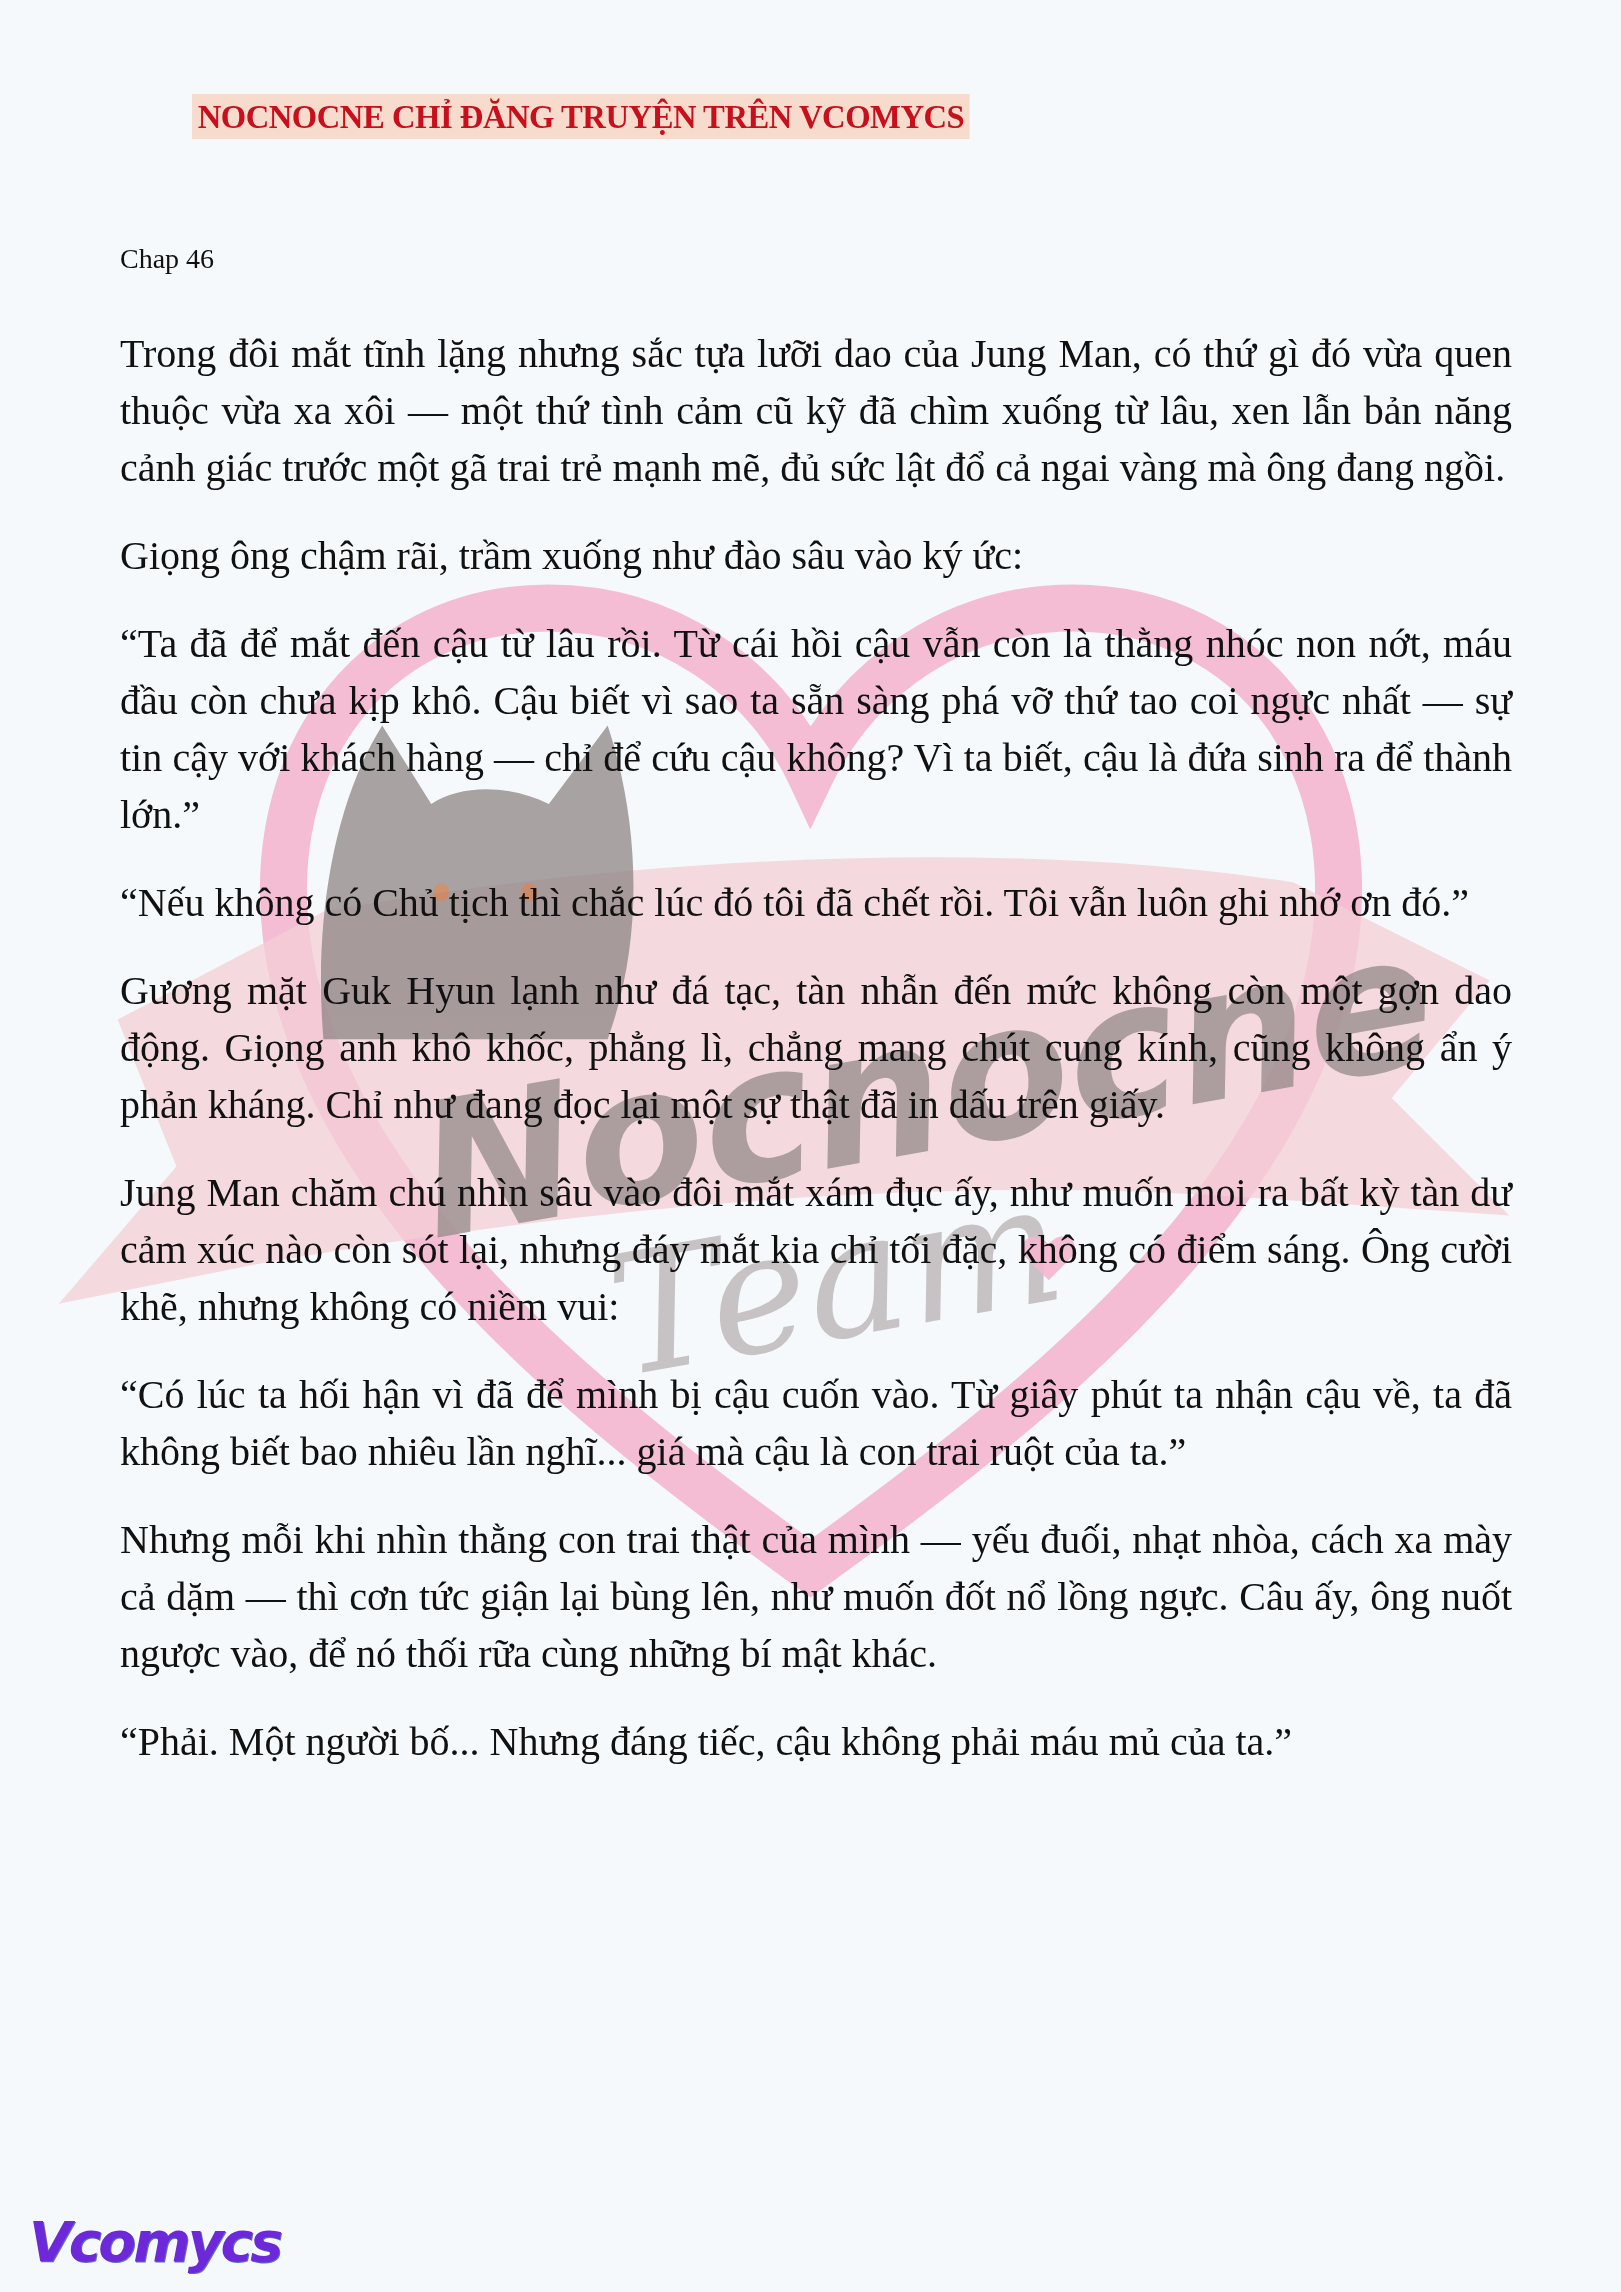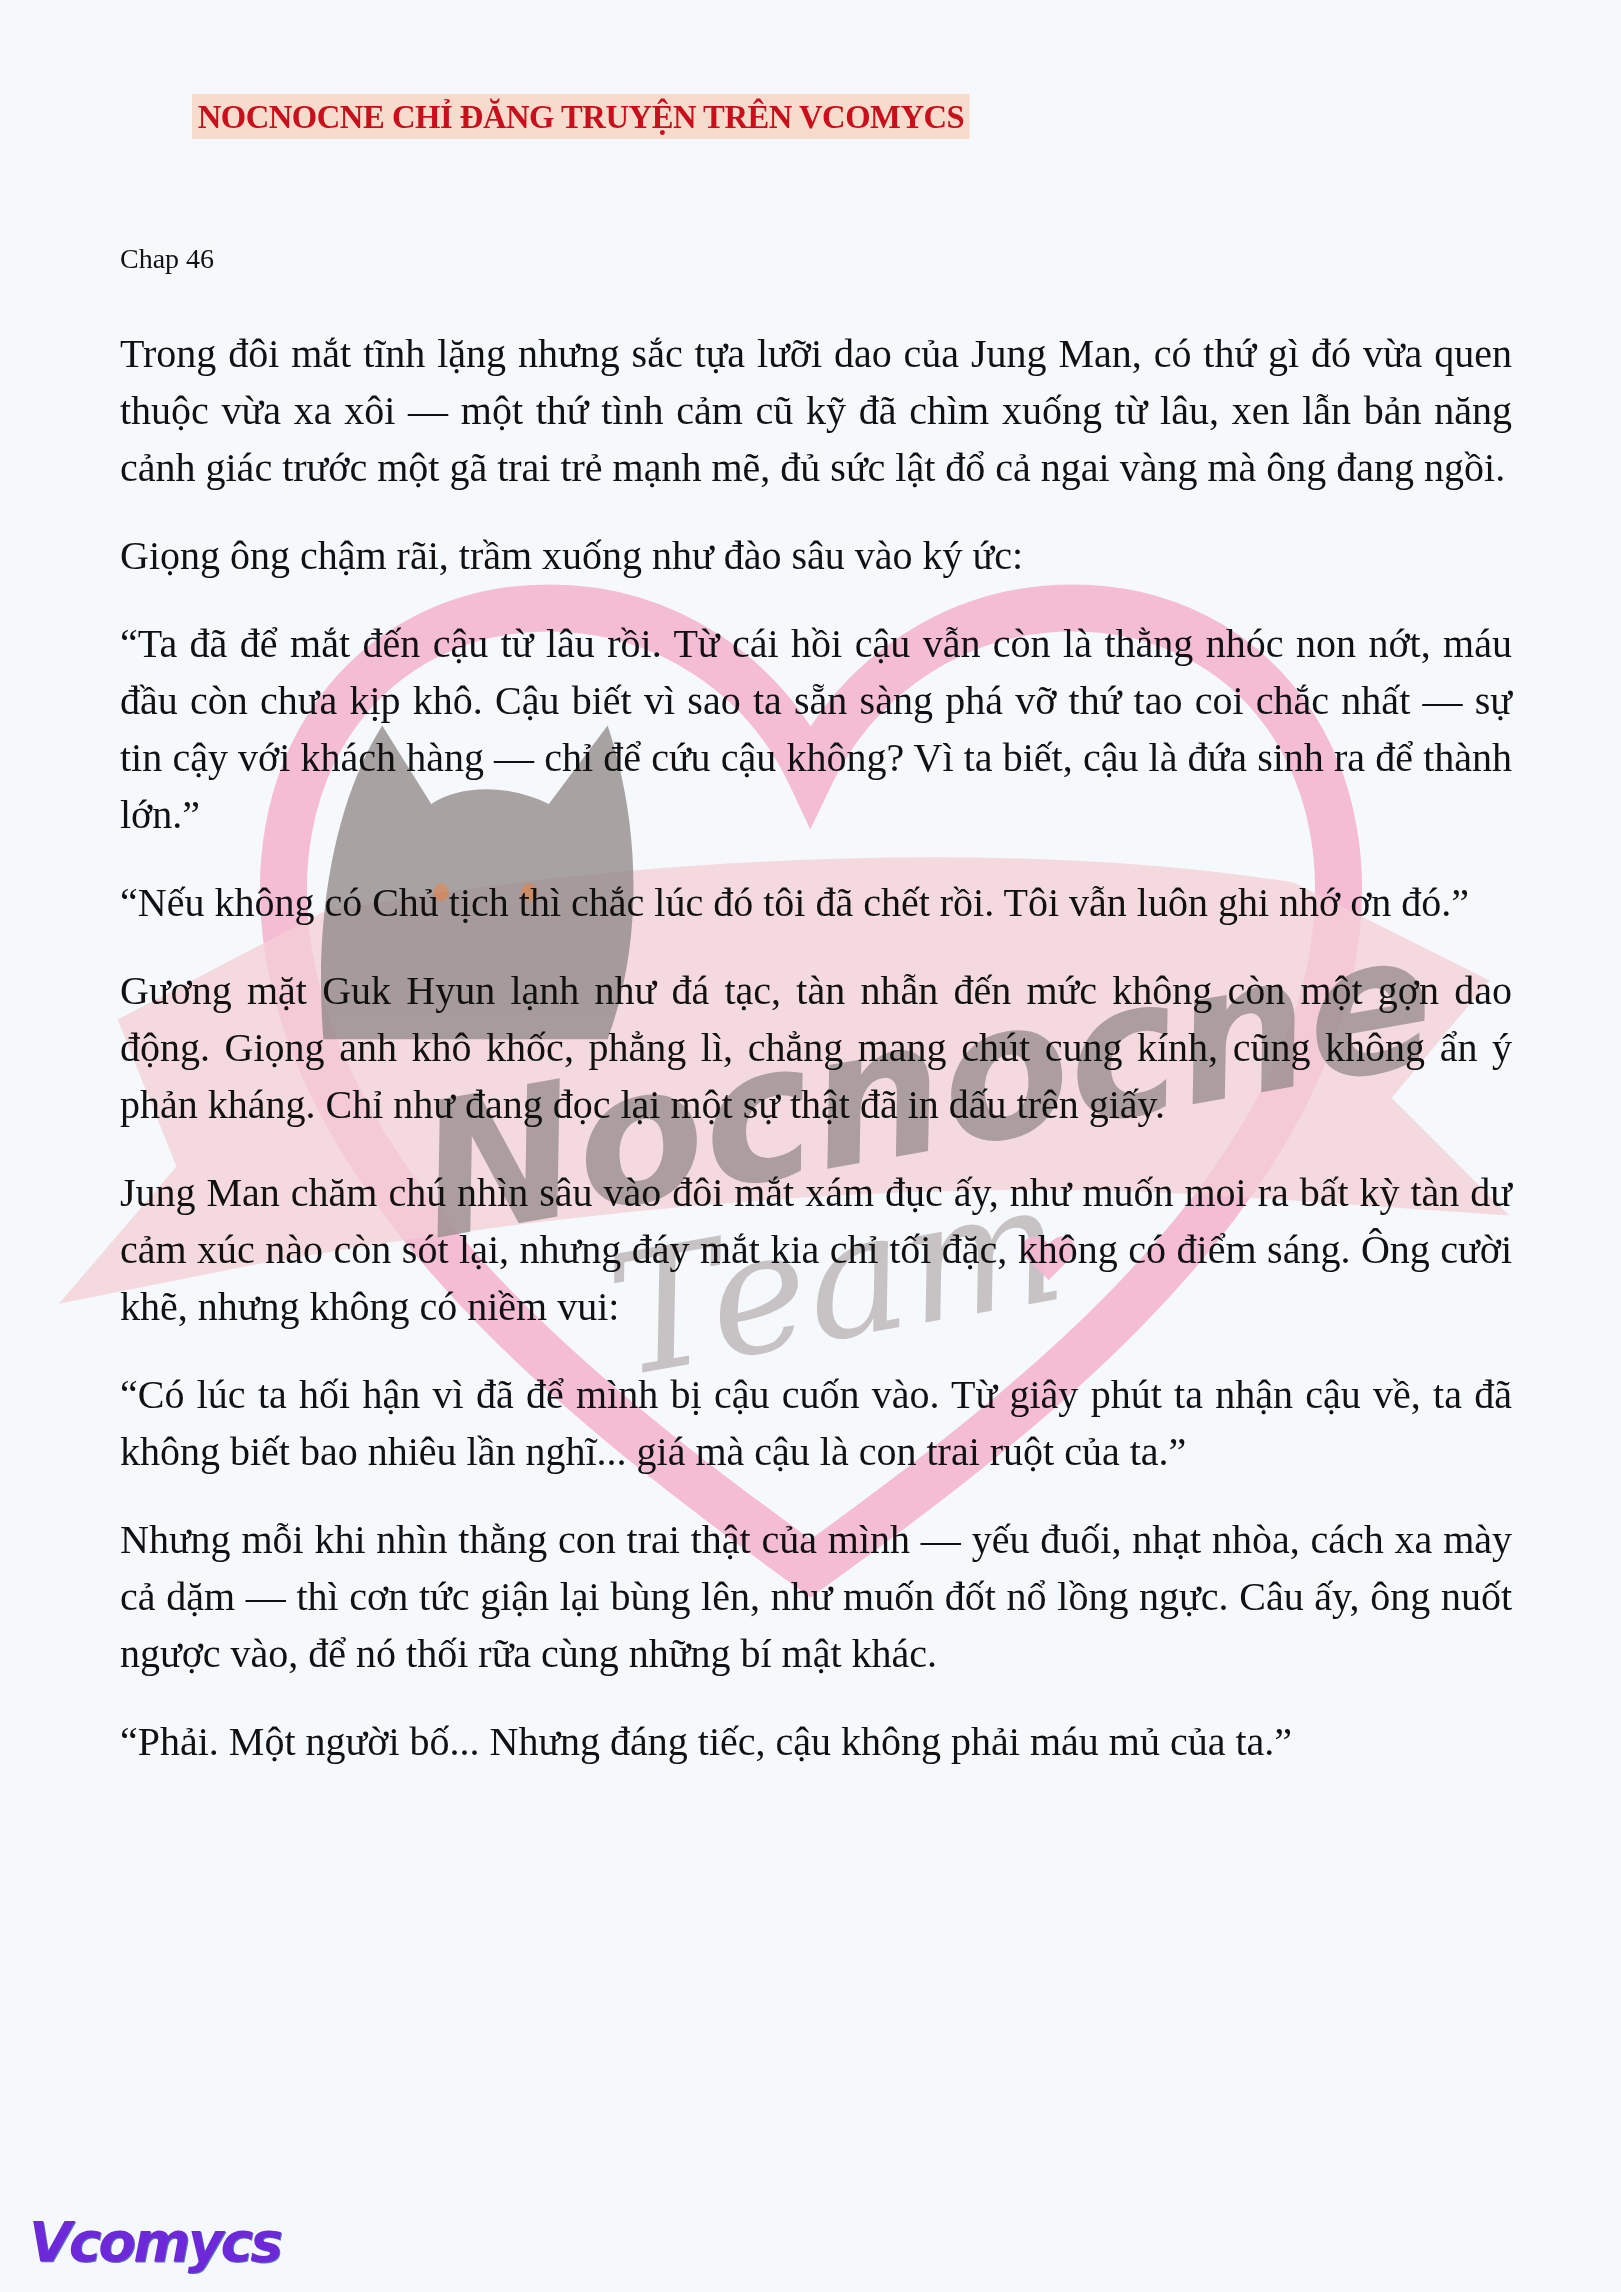--- a/index.html
+++ b/index.html
@@ -70,21 +70,21 @@
 </svg>
 
 <div class="page">
   <div class="banner">NOCNOCNE CHỈ ĐĂNG TRUYỆN TRÊN VCOMYCS</div>
 
   <div class="chapter">Chap 46</div>
 
   <div class="body-text">
     <p class="para">Trong đôi mắt tĩnh lặng nhưng sắc tựa lưỡi dao của Jung Man, có thứ gì đó vừa quen thuộc vừa xa xôi — một thứ tình cảm cũ kỹ đã chìm xuống từ lâu, xen lẫn bản năng cảnh giác trước một gã trai trẻ mạnh mẽ, đủ sức lật đổ cả ngai vàng mà ông đang ngồi.</p>
     <p class="para">Giọng ông chậm rãi, trầm xuống như đào sâu vào ký ức:</p>
-    <p class="para">“Ta đã để mắt đến cậu từ lâu rồi. Từ cái hồi cậu vẫn còn là thằng nhóc non nớt, máu đầu còn chưa kịp khô. Cậu biết vì sao ta sẵn sàng phá vỡ thứ tao coi chắc nhất — sự tin cậy với khách hàng — chỉ để cứu cậu không? Vì ta biết, cậu là đứa sinh ra để thành lớn.”</p>
+    <p class="para">“Ta đã để mắt đến cậu từ lâu rồi. Từ cái hồi cậu vẫn còn là thằng nhóc non nớt, máu đầu còn chưa kịp khô. Cậu biết vì sao ta sẵn sàng phá vỡ thứ tao coi ngực nhất — sự tin cậy với khách hàng — chỉ để cứu cậu không? Vì ta biết, cậu là đứa sinh ra để thành lớn.”</p>
     <p class="para">“Nếu không có Chủ tịch thì chắc lúc đó tôi đã chết rồi. Tôi vẫn luôn ghi nhớ ơn đó.”</p>
     <p class="para">Gương mặt Guk Hyun lạnh như đá tạc, tàn nhẫn đến mức không còn một gợn dao động. Giọng anh khô khốc, phẳng lì, chẳng mang chút cung kính, cũng không ẩn ý phản kháng. Chỉ như đang đọc lại một sự thật đã in dấu trên giấy.</p>
     <p class="para">Jung Man chăm chú nhìn sâu vào đôi mắt xám đục ấy, như muốn moi ra bất kỳ tàn dư cảm xúc nào còn sót lại, nhưng đáy mắt kia chỉ tối đặc, không có điểm sáng. Ông cười khẽ, nhưng không có niềm vui:</p>
     <p class="para">“Có lúc ta hối hận vì đã để mình bị cậu cuốn vào. Từ giây phút ta nhận cậu về, ta đã không biết bao nhiêu lần nghĩ... giá mà cậu là con trai ruột của ta.”</p>
     <p class="para">Nhưng mỗi khi nhìn thằng con trai thật của mình — yếu đuối, nhạt nhòa, cách xa mày cả dặm — thì cơn tức giận lại bùng lên, như muốn đốt nổ lồng ngực. Câu ấy, ông nuốt ngược vào, để nó thối rữa cùng những bí mật khác.</p>
     <p class="para">“Phải. Một người bố... Nhưng đáng tiếc, cậu không phải máu mủ của ta.”</p>
   </div>
 
   <div class="logo">Vcomycs</div>
 </div>

